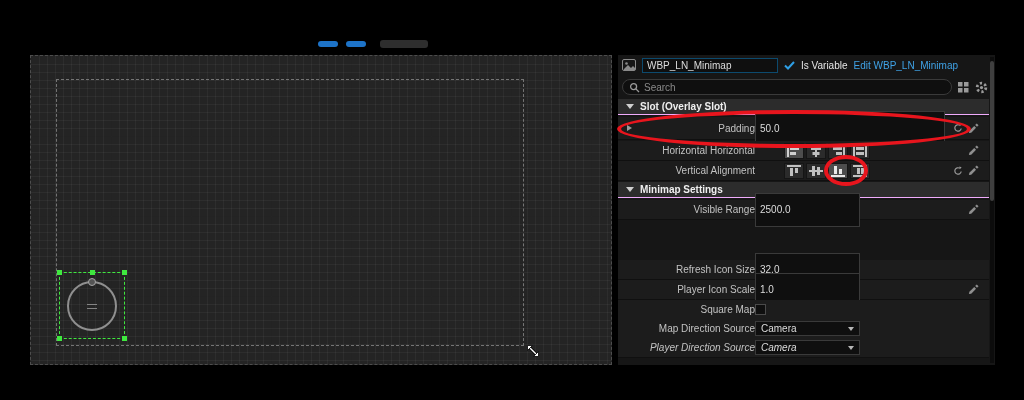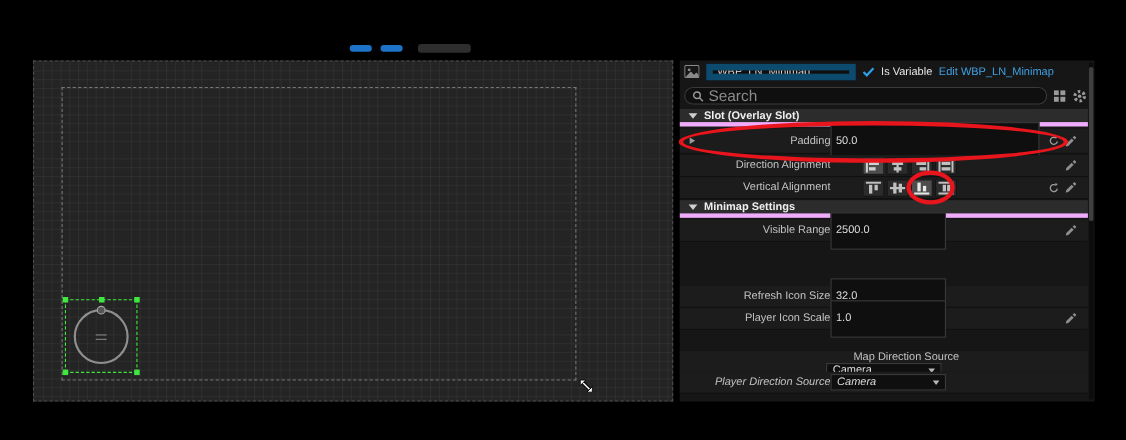--- a/index.html
+++ b/index.html
@@ -37,35 +37,35 @@
     background:#555;border:1px solid #a5a5a5;border-radius:50%;}
   .mini-center{position:absolute;left:50%;top:50%;width:10px;height:5px;margin:-2px 0 0 -5px;
     border-top:1px solid #9a9a9a;border-bottom:1px solid #9a9a9a;opacity:.8;}
   .resize-cursor{position:absolute;left:495px;top:288px;width:14px;height:14px;}
 
   
   .panel{position:absolute;left:618px;top:55px;width:377px;height:310px;background:#161616;}
   .panel .row,.panel .prow,.panel .cat{position:absolute;left:0;width:371px;}
 
   .name-row{top:0;height:20px;display:flex;align-items:center;gap:6px;padding-left:4px;}
-  .name-input{width:136px;height:15px;background:#0f0f0f;border:6px solid #0c4a6e;
+  .name-input{width:136px;height:15px;background:#0f0f0f;border:1px solid #0c4a6e;
     color:#dcdcdc;font-size:10px;padding:0 4px;font-family:inherit;outline:none;}
   .small-label{font-size:10px;color:#e6e6e6;white-space:nowrap;}
   .edit-link{font-size:10px;color:#3fa2e6;text-decoration:none;white-space:nowrap;}
 
   .search-row{top:22px;height:20px;display:flex;align-items:center;padding-left:4px;}
   .searchbox{display:flex;align-items:center;gap:4px;width:330px;height:16px;
     background:#0f0f0f;border:1px solid #3a3a3a;border-radius:9px;padding:0 6px;}
   .searchbox input{flex:1;background:transparent;border:none;outline:none;
-    color:#bdbdbd;font-size:14px;font-family:inherit;}
+    color:#bdbdbd;font-size:10px;font-family:inherit;}
   .searchbox input::placeholder{color:#8a8a8a;}
   .hdr-icon{margin-left:6px;display:inline-flex;}
 
   .cat{height:16px;background:#2c2c2c;display:flex;align-items:center;gap:6px;
-    padding-left:8px;border-bottom:4px solid #f0abfc;}
+    padding-left:8px;border-bottom:1px solid #f0abfc;}
   .cat .cat-title{font-size:10px;font-weight:bold;color:#efefef;}
   .cat-slot{top:44px;} .cat-minimap{top:127px;}
 
   .prow{height:20px;background:#1c1c1c;border-bottom:1px solid #101010;
     display:flex;align-items:center;}
   .plabel{font-size:10px;color:#c2c2c2;width:137px;padding-left:22px;flex:none;
     white-space:nowrap;overflow:hidden;text-align:right;}
   .pfield{height:14px;background:#0f0f0f;border:1px solid #3a3a3a;color:#dcdcdc;
     font-size:10px;padding:16px 4px;font-family:inherit;outline:none;}
   .w190{width:190px;} .w105{width:105px;}
@@ -199,21 +199,21 @@
       </span>
       <span class="ric2">
         <svg width="11" height="11" viewBox="0 0 12 12">
           <path d="M9.5 0.5 L11.5 2.5 L9.8 4.2 L7.8 2.2 Z" fill="#8f8f8f"></path>
           <path d="M6.8 3.2 L8.8 5.2 L3.5 10.5 L1 11 L1.5 8.5 Z" fill="#8f8f8f"></path>
         </svg>
       </span>
     </div>
 
     <div class="prow" style="top:86px;">
-      <span class="plabel">Direction Alignment</span>
+      <span class="plabel">Horizontal Horizontal</span>
       <div class="btn-group">
         <div class="abtn sel">
           <svg width="14" height="12" viewBox="0 0 14 12" fill="#d0d0d0">
             <rect x="0" y="0" width="2" height="12"></rect>
               <rect x="3" y="2" width="9" height="3"></rect>
               <rect x="3" y="7" width="6" height="3"></rect>
           </svg>
         </div>
         <div class="abtn">
           <svg width="14" height="12" viewBox="0 0 14 12" fill="#c0c0c0">
@@ -320,22 +320,26 @@
       <span class="plabel">Player Icon Scale</span>
       <input class="pfield w105" value="1.0" style="">
       <span class="ric2">
         <svg width="11" height="11" viewBox="0 0 12 12">
           <path d="M9.5 0.5 L11.5 2.5 L9.8 4.2 L7.8 2.2 Z" fill="#8f8f8f"></path>
           <path d="M6.8 3.2 L8.8 5.2 L3.5 10.5 L1 11 L1.5 8.5 Z" fill="#8f8f8f"></path>
         </svg>
       </span>
     </div>
 
-
-    <div class="prow" style="top:264px;flex-direction:column;">
+    <div class="prow" style="top:245px;">
+      <span class="plabel">Square Map</span>
+      <span class="cb"></span>
+    </div>
+
+    <div class="prow" style="top:264px;">
       <span class="plabel">Map Direction Source</span>
       <div class="dd">
         <span class="dd-text">Camera</span>
         <span class="chev"></span>
       </div>
     </div>
 
     <div class="prow" style="top:283px;font-style:italic;">
       <span class="plabel">Player Direction Source</span>
       <div class="dd">

